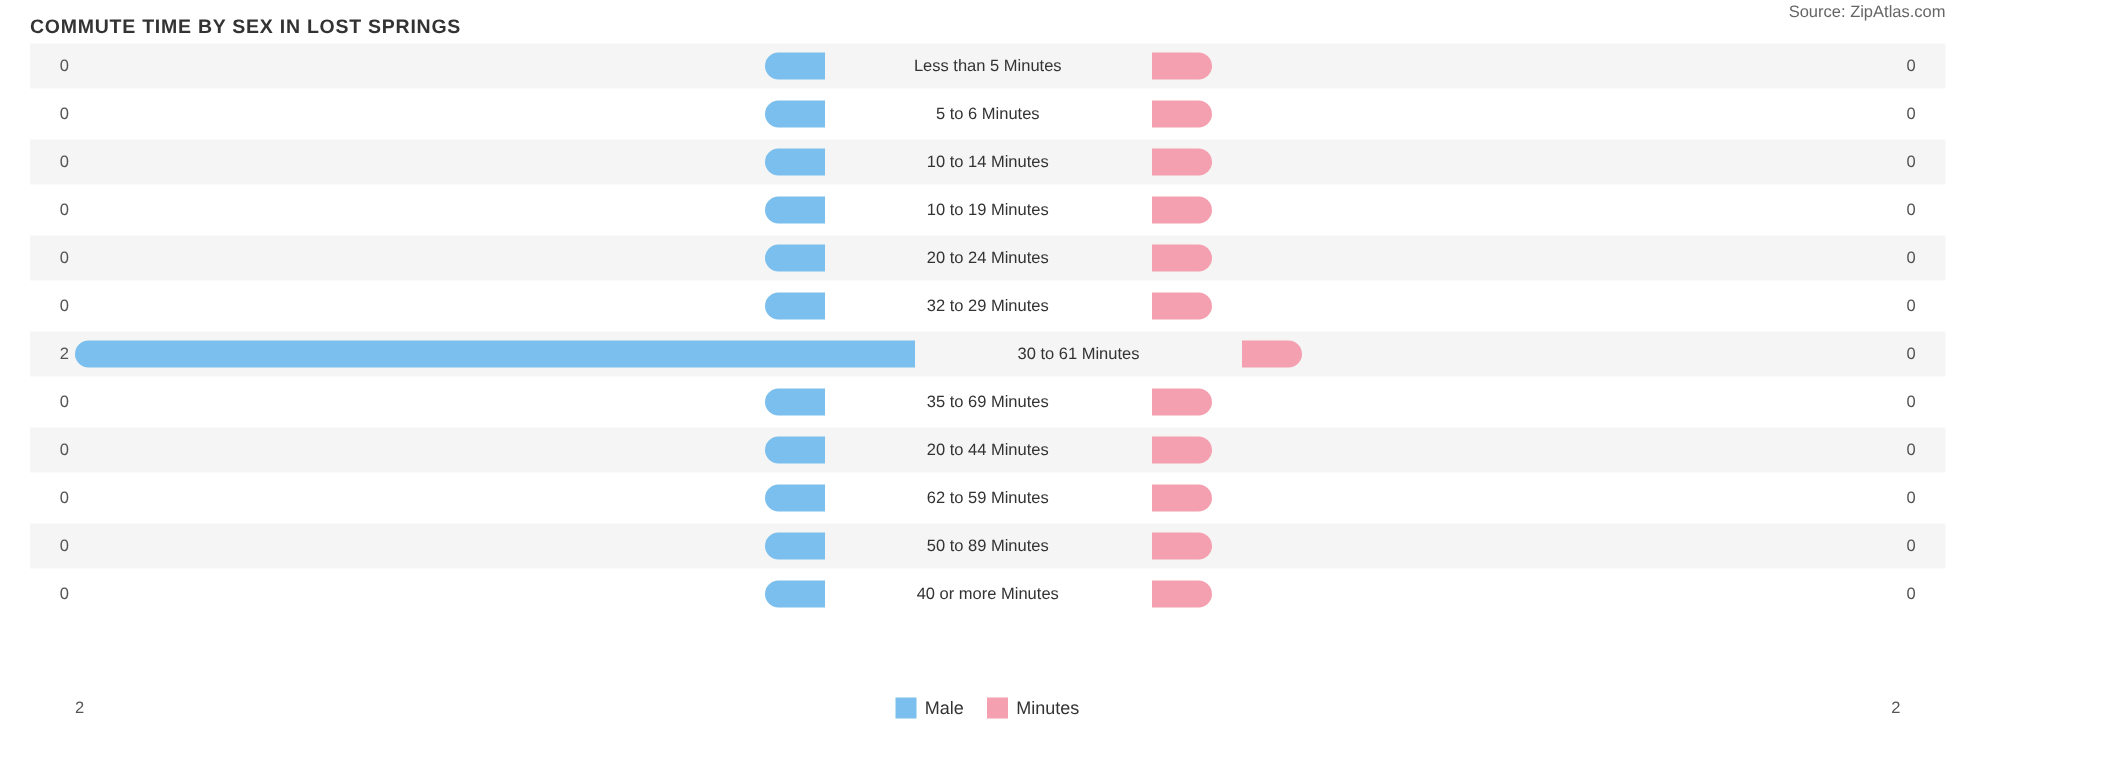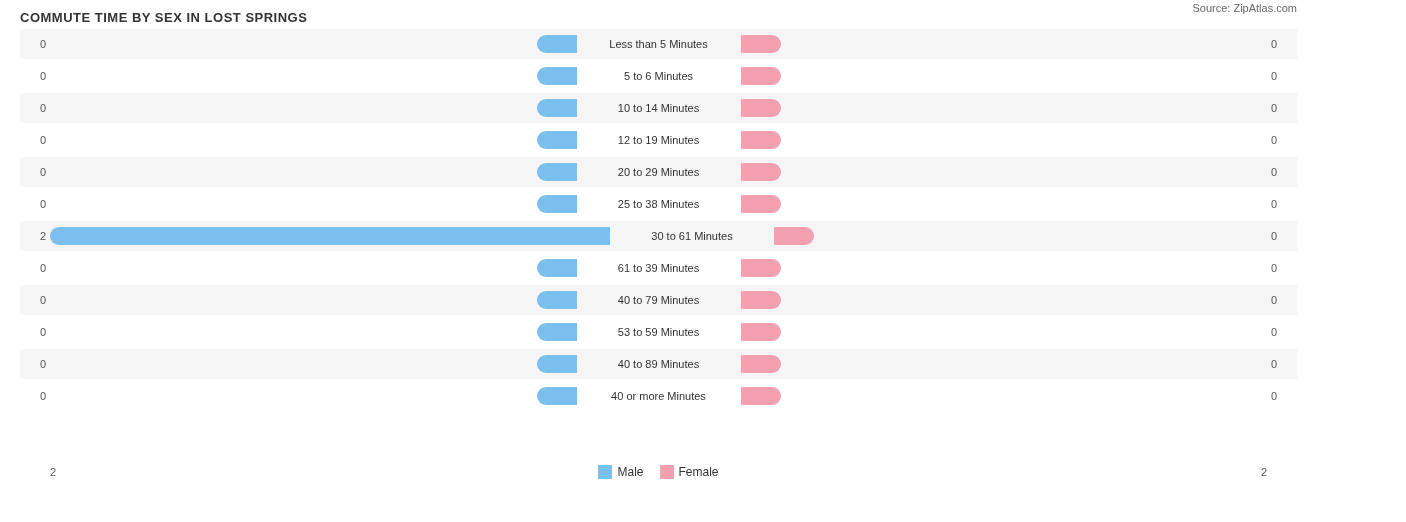--- a/index.html
+++ b/index.html
@@ -65,20 +65,21 @@
       position: relative;
       height: 100%;
     }
     .bars-wrapper {
       display: flex;
       align-items: center;
       justify-content: space-between;
       width: 100%;
       height: 100%;
       position: relative;
+      gap: 27px;
     }
     .male-side {
       display: flex;
       justify-content: flex-end;
       align-items: center;
       flex: 1;
       height: 100%;
       padding-right: 2px;
     }
     .female-side {
@@ -208,51 +209,51 @@
         </div>
         <div class="right-value">0</div>
       </div>
       <div class="row">
         <div class="left-value">0</div>
         <div class="bar-area">
           <div class="bars-wrapper">
             <div class="male-side">
               <div class="bar-male zero-bar"></div>
             </div>
-            <div class="label-center">12 to 19 Minutes</div>
-            <div class="female-side">
-              <div class="bar-female zero-bar"></div>
-            </div>
-          </div>
-        </div>
-        <div class="right-value">0</div>
-      </div>
-      <div class="row">
-        <div class="left-value">0</div>
-        <div class="bar-area">
-          <div class="bars-wrapper">
-            <div class="male-side">
-              <div class="bar-male zero-bar"></div>
-            </div>
-            <div class="label-center">20 to 29 Minutes</div>
-            <div class="female-side">
-              <div class="bar-female zero-bar"></div>
-            </div>
-          </div>
-        </div>
-        <div class="right-value">0</div>
-      </div>
-      <div class="row">
-        <div class="left-value">0</div>
-        <div class="bar-area">
-          <div class="bars-wrapper">
-            <div class="male-side">
-              <div class="bar-male zero-bar"></div>
-            </div>
-            <div class="label-center">25 to 38 Minutes</div>
+            <div class="label-center">10 to 19 Minutes</div>
+            <div class="female-side">
+              <div class="bar-female zero-bar"></div>
+            </div>
+          </div>
+        </div>
+        <div class="right-value">0</div>
+      </div>
+      <div class="row">
+        <div class="left-value">0</div>
+        <div class="bar-area">
+          <div class="bars-wrapper">
+            <div class="male-side">
+              <div class="bar-male zero-bar"></div>
+            </div>
+            <div class="label-center">20 to 24 Minutes</div>
+            <div class="female-side">
+              <div class="bar-female zero-bar"></div>
+            </div>
+          </div>
+        </div>
+        <div class="right-value">0</div>
+      </div>
+      <div class="row">
+        <div class="left-value">0</div>
+        <div class="bar-area">
+          <div class="bars-wrapper">
+            <div class="male-side">
+              <div class="bar-male zero-bar"></div>
+            </div>
+            <div class="label-center">32 to 29 Minutes</div>
             <div class="female-side">
               <div class="bar-female zero-bar"></div>
             </div>
           </div>
         </div>
         <div class="right-value">0</div>
       </div>
       <div class="row">
         <div class="left-value">2</div>
         <div class="bar-area">
@@ -268,66 +269,66 @@
         </div>
         <div class="right-value">0</div>
       </div>
       <div class="row">
         <div class="left-value">0</div>
         <div class="bar-area">
           <div class="bars-wrapper">
             <div class="male-side">
               <div class="bar-male zero-bar"></div>
             </div>
-            <div class="label-center">61 to 39 Minutes</div>
-            <div class="female-side">
-              <div class="bar-female zero-bar"></div>
-            </div>
-          </div>
-        </div>
-        <div class="right-value">0</div>
-      </div>
-      <div class="row">
-        <div class="left-value">0</div>
-        <div class="bar-area">
-          <div class="bars-wrapper">
-            <div class="male-side">
-              <div class="bar-male zero-bar"></div>
-            </div>
-            <div class="label-center">40 to 79 Minutes</div>
-            <div class="female-side">
-              <div class="bar-female zero-bar"></div>
-            </div>
-          </div>
-        </div>
-        <div class="right-value">0</div>
-      </div>
-      <div class="row">
-        <div class="left-value">0</div>
-        <div class="bar-area">
-          <div class="bars-wrapper">
-            <div class="male-side">
-              <div class="bar-male zero-bar"></div>
-            </div>
-            <div class="label-center">53 to 59 Minutes</div>
-            <div class="female-side">
-              <div class="bar-female zero-bar"></div>
-            </div>
-          </div>
-        </div>
-        <div class="right-value">0</div>
-      </div>
-      <div class="row">
-        <div class="left-value">0</div>
-        <div class="bar-area">
-          <div class="bars-wrapper">
-            <div class="male-side">
-              <div class="bar-male zero-bar"></div>
-            </div>
-            <div class="label-center">40 to 89 Minutes</div>
+            <div class="label-center">35 to 69 Minutes</div>
+            <div class="female-side">
+              <div class="bar-female zero-bar"></div>
+            </div>
+          </div>
+        </div>
+        <div class="right-value">0</div>
+      </div>
+      <div class="row">
+        <div class="left-value">0</div>
+        <div class="bar-area">
+          <div class="bars-wrapper">
+            <div class="male-side">
+              <div class="bar-male zero-bar"></div>
+            </div>
+            <div class="label-center">20 to 44 Minutes</div>
+            <div class="female-side">
+              <div class="bar-female zero-bar"></div>
+            </div>
+          </div>
+        </div>
+        <div class="right-value">0</div>
+      </div>
+      <div class="row">
+        <div class="left-value">0</div>
+        <div class="bar-area">
+          <div class="bars-wrapper">
+            <div class="male-side">
+              <div class="bar-male zero-bar"></div>
+            </div>
+            <div class="label-center">62 to 59 Minutes</div>
+            <div class="female-side">
+              <div class="bar-female zero-bar"></div>
+            </div>
+          </div>
+        </div>
+        <div class="right-value">0</div>
+      </div>
+      <div class="row">
+        <div class="left-value">0</div>
+        <div class="bar-area">
+          <div class="bars-wrapper">
+            <div class="male-side">
+              <div class="bar-male zero-bar"></div>
+            </div>
+            <div class="label-center">50 to 89 Minutes</div>
             <div class="female-side">
               <div class="bar-female zero-bar"></div>
             </div>
           </div>
         </div>
         <div class="right-value">0</div>
       </div>
       <div class="row">
         <div class="left-value">0</div>
         <div class="bar-area">
@@ -347,18 +348,18 @@
 
   <div class="footer">
     <span class="footer-val">2</span>
     <div class="legend">
       <div class="legend-item">
         <div class="legend-box male"></div>
         <span>Male</span>
       </div>
       <div class="legend-item">
         <div class="legend-box female"></div>
-        <span>Female</span>
+        <span>Minutes</span>
       </div>
     </div>
     <span class="footer-val">2</span>
   </div>
 </div>
 
 </body></html>

